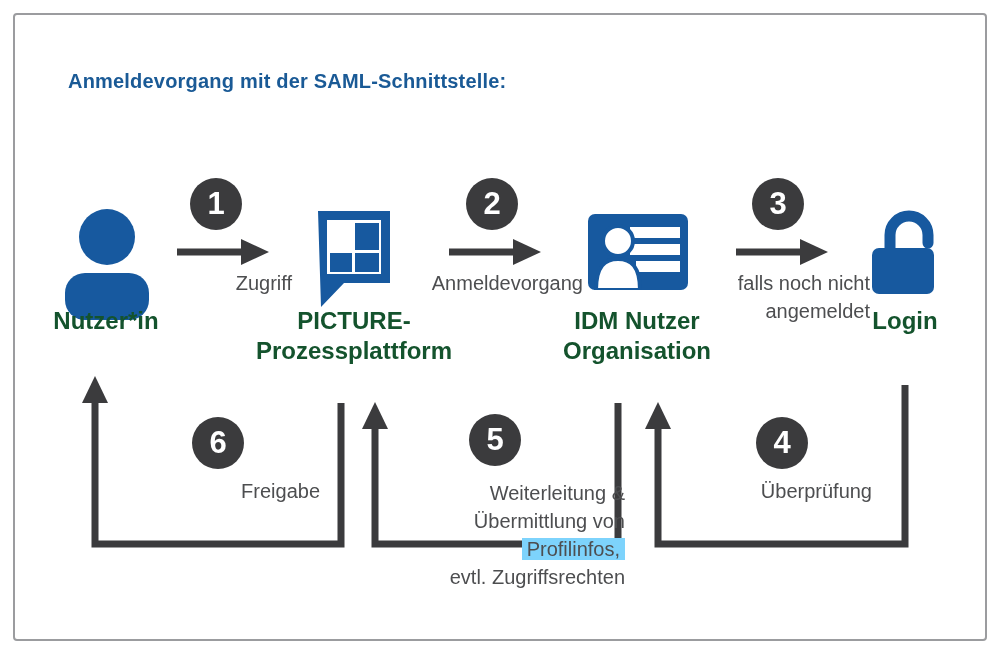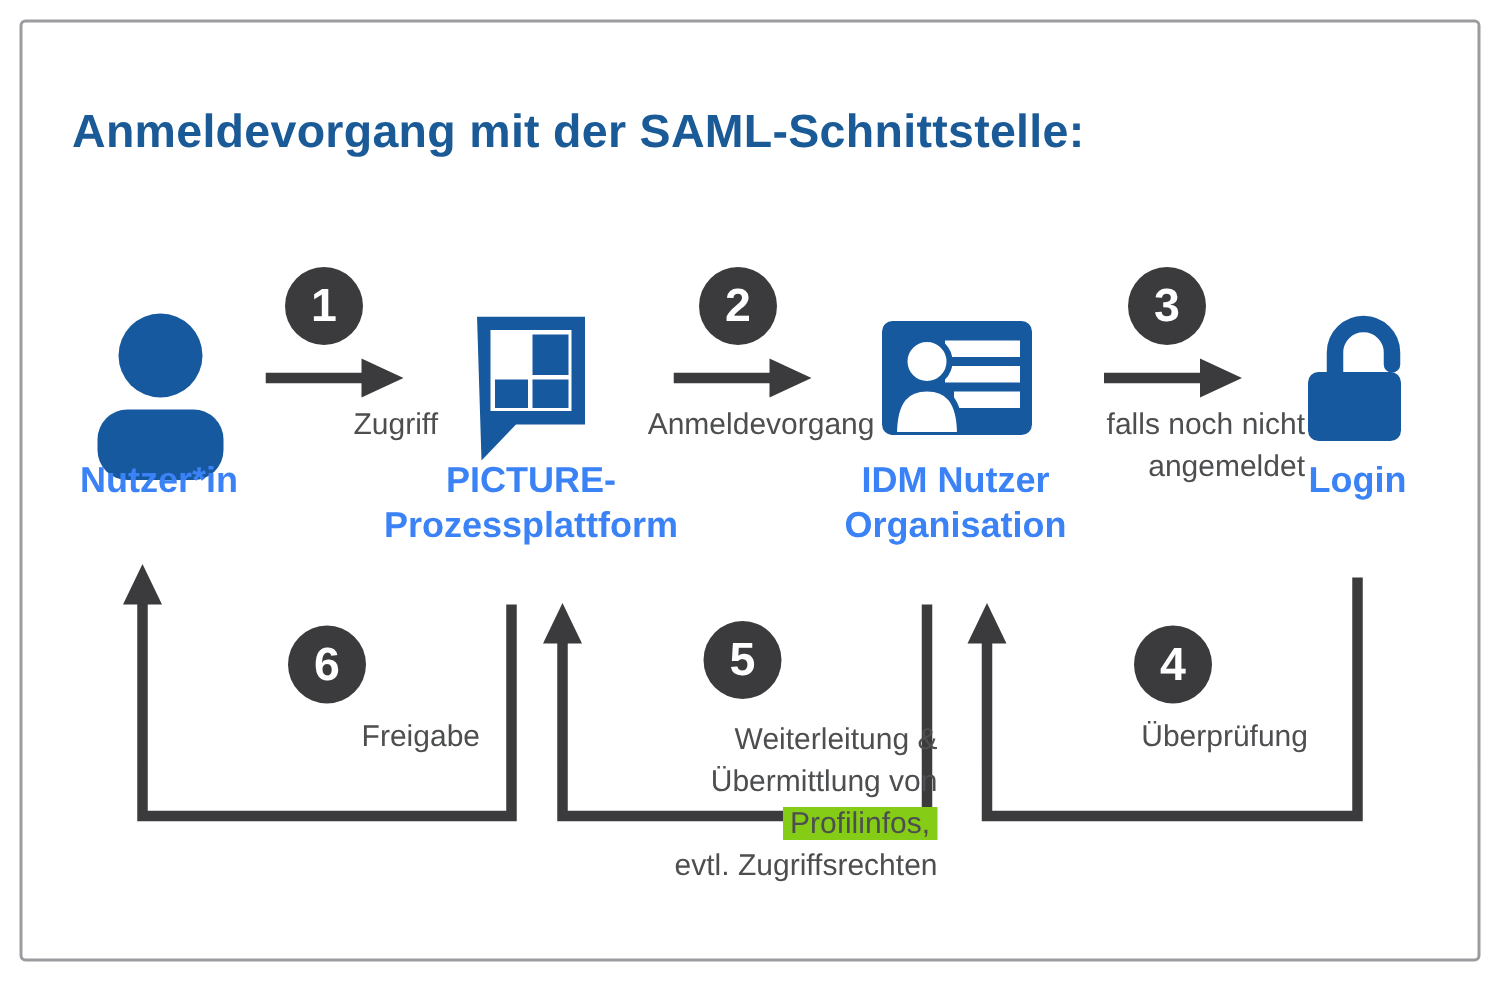--- a/index.html
+++ b/index.html
@@ -5,38 +5,38 @@
   html,body{margin:0;padding:0;background:#fff;}
   .canvas{
     position:relative;width:1000px;height:661px;background:#ffffff;overflow:hidden;
     font-family:"Liberation Sans",sans-serif;
   }
   .frame{
     position:absolute;left:13px;top:13px;width:970px;height:624px;
     border:2px solid #9b9c9f;border-radius:4px;background:#ffffff;
   }
   .title{
-    position:absolute;left:48px;top:70px;margin:0;
-    font-size:31px;font-weight:bold;color:#1a5a96;letter-spacing:.2px;white-space:nowrap;
+    position:absolute;left:68px;top:70px;margin:0;
+    font-size:20px;font-weight:bold;color:#1a5a96;letter-spacing:.2px;white-space:nowrap;
   }
   .icon{position:absolute;}
   .node-label{
-    position:absolute;text-align:center;color:#3b82f6;
+    position:absolute;text-align:center;color:#14532d;
     font-size:24px;font-weight:bold;line-height:30px;
   }
   .badge{
     position:absolute;width:52px;height:52px;border-radius:50%;
     background:#3b3b3d;color:#ffffff;display:flex;align-items:center;justify-content:center;
     font-size:31px;font-weight:bold;
   }
   .step-label{
     position:absolute;text-align:right;color:#4d4e50;
     font-size:20px;line-height:28px;
   }
-  .step-label .mask{background:#84cc16;padding:0 5px;}
+  .step-label .mask{background:#7dd3fc;padding:0 5px;}
   .arrow{position:absolute;}
   .connector-layer{position:absolute;left:0;top:0;width:1000px;height:661px;}
 </style>
 </head>
 <body>
 
 <div class="canvas">
 
   <div class="frame"></div>
 

